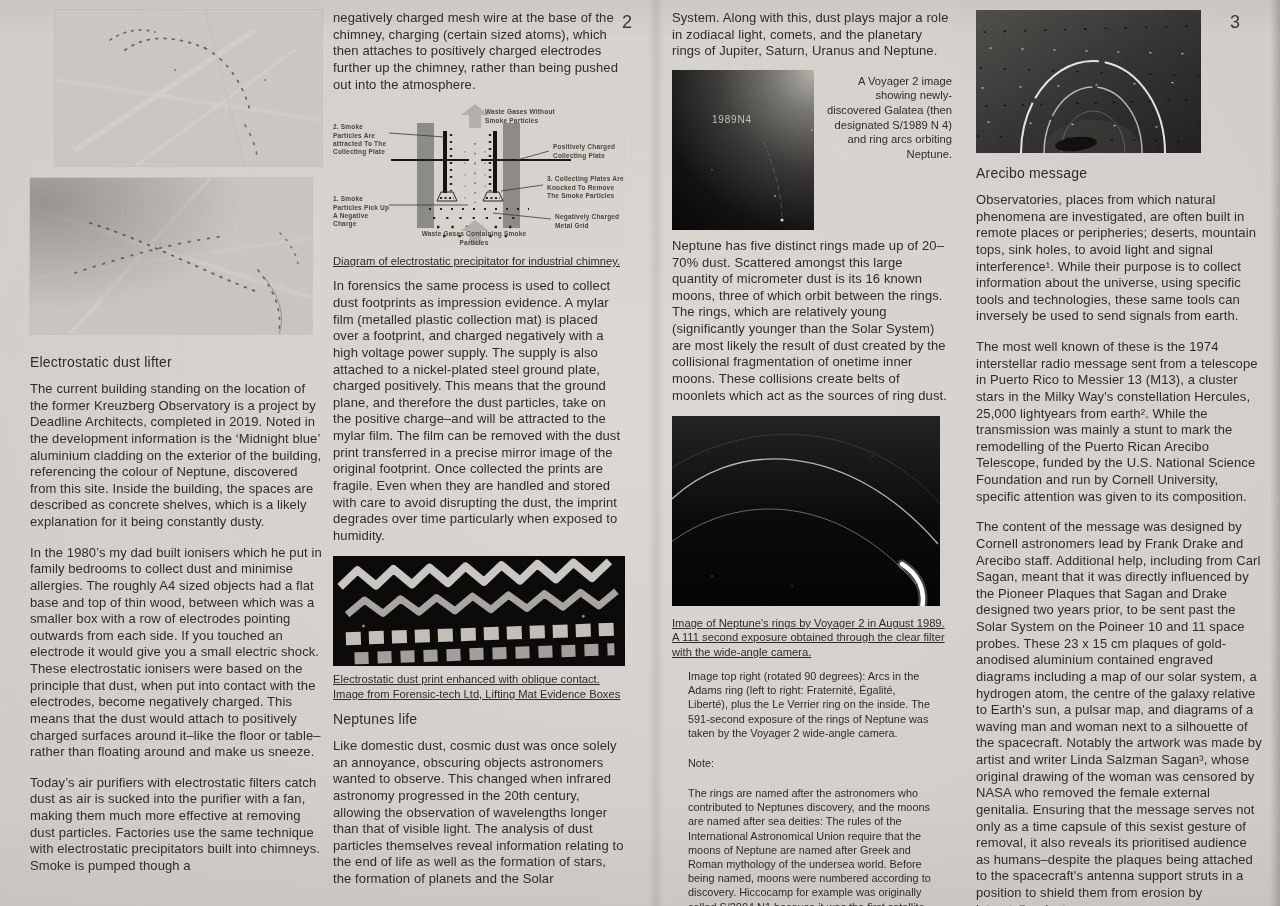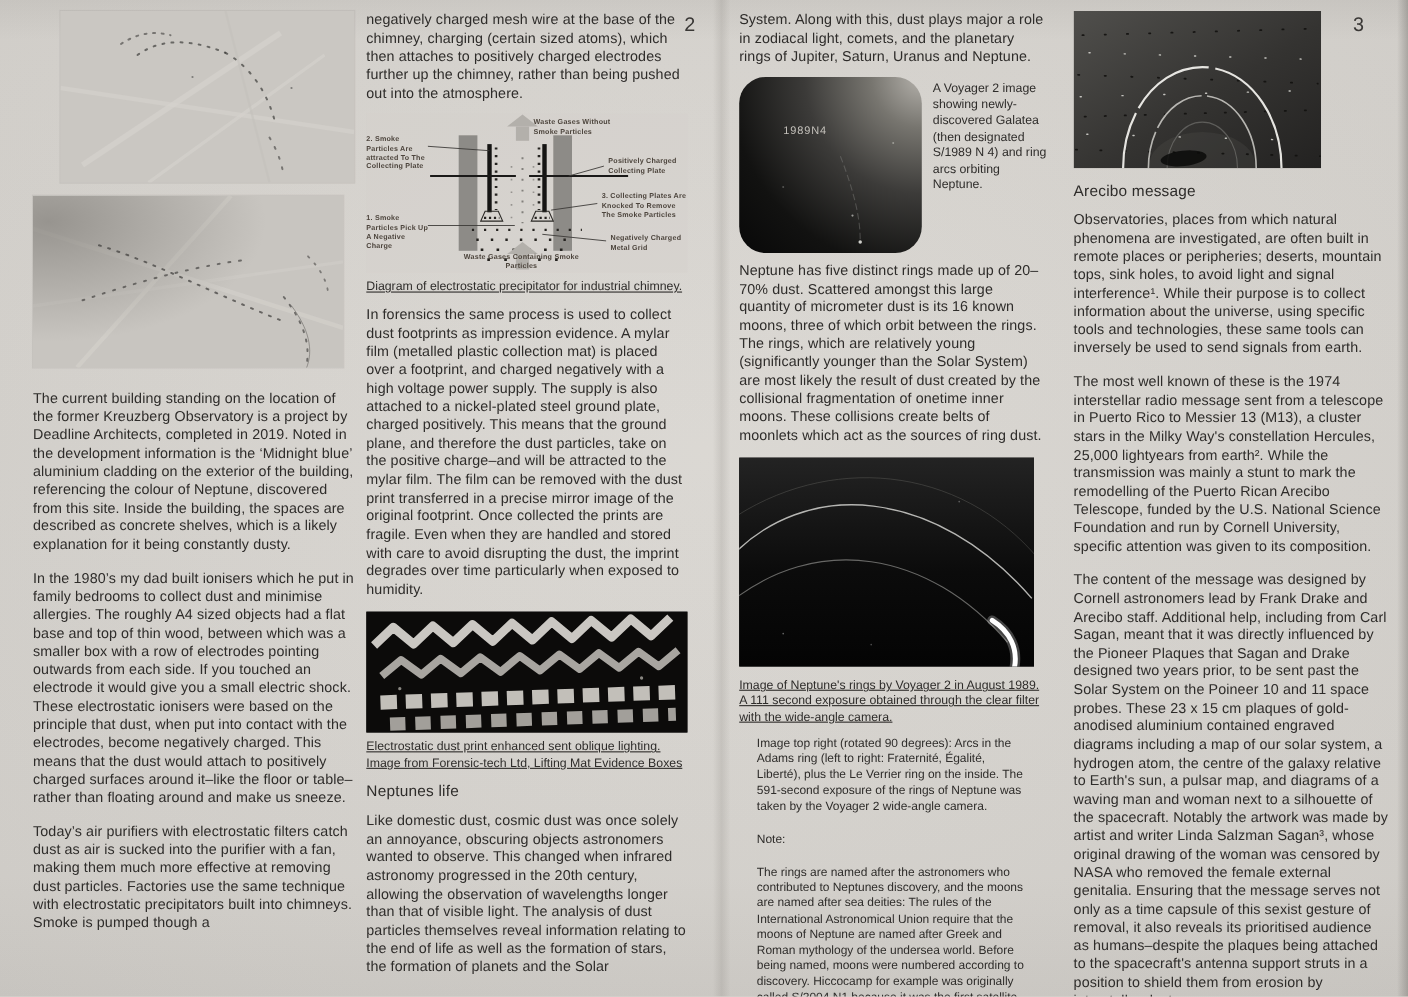--- a/index.html
+++ b/index.html
@@ -31,24 +31,24 @@
   .map1{width:267px;height:156px;margin-left:25px;margin-bottom:12px;}
   .map2{width:282px;height:156px;margin-bottom:20px;}
   .margin-text{position:absolute;left:30px;top:300px;transform:rotate(-90deg);
     transform-origin:left top;font-size:9px;color:#8f8c87;opacity:0.5;letter-spacing:1px;}
   .diagram{position:relative;width:292px;height:145px;margin:0 0 6px;}
   .dlabel{position:absolute;font-size:6.5px;font-weight:700;line-height:1.3;
     color:#4d453d;letter-spacing:0.2px;}
   .photo{position:relative;}
   .dustprint{width:292px;height:110px;margin:0 0 6px;background:#0c0b0a;}
   .galrow{display:flex;gap:10px;margin:0 0 8px;}
-  .galatea{width:166px;height:160px;flex:0 0 auto;
-    background:radial-gradient(circle at 100% 0%,#b5b2ac 0%,#77756f 20%,#3c3b39 46%,#121211 76%,#080808 100%);border-radius:24px;}
+  .galatea{width:142px;height:160px;flex:0 0 auto;
+    background:radial-gradient(circle at 100% 0%,#b5b2ac 0%,#77756f 20%,#3c3b39 46%,#121211 76%,#080808 100%);}
   .gal-label{position:absolute;left:40px;top:44px;font-size:10px;color:#c4c1bb;letter-spacing:0.8px;}
-  .galcap{font-size:11.2px;line-height:1.3;padding-top:4px;}
+  .galcap{font-size:11.2px;line-height:1.3;padding-top:4px;text-align:right;}
   .nrings{width:268px;height:190px;margin:0 0 10px;background:#000;}
   .arcs{width:225px;height:143px;margin:0 0 12px;}
   .notelabel{font-size:10.9px;line-height:1.3;margin:16px;}
 </style>
 </head>
 <body>
 
 <div class="vignette"></div>
 <div class="gutter"></div>
 <div class="page-edge"></div>
@@ -86,20 +86,21 @@
       <line x1="40" y1="156" x2="180" y2="0" stroke="#d3d0cb" stroke-width="4" opacity="0.7"></line>
       <line x1="0" y1="100" x2="282" y2="60" stroke="#d0cdc8" stroke-width="3" opacity="0.6"></line>
       <rect width="282" height="156" fill="url(#shade2)"></rect>
       <path d="M60,45 C110,60 170,92 230,115" fill="none" stroke="#3c3b39" stroke-width="1.8" stroke-dasharray="1.8 7" stroke-linecap="round" opacity="0.7"></path>
       <path d="M45,95 C90,80 140,65 195,58" fill="none" stroke="#3c3b39" stroke-width="1.8" stroke-dasharray="1.8 8" stroke-linecap="round" opacity="0.65"></path>
       <path d="M228,92 C244,112 252,132 249,152" fill="none" stroke="#3c3b39" stroke-width="1.8" stroke-dasharray="1.8 7" stroke-linecap="round" opacity="0.65"></path>
       <path d="M235,100 C250,120 256,140 248,158" fill="none" stroke="#55534f" stroke-width="0.8" opacity="0.55"></path>
       <path d="M250,55 C260,65 266,75 268,86" fill="none" stroke="#3c3b39" stroke-width="1.6" stroke-dasharray="1.6 7" stroke-linecap="round" opacity="0.55"></path>
     </svg>
   </div>
+  <h3 class="section">Electrostatic dust lifter</h3>
   <p class="body">The current building standing on the location of the former Kreuzberg Observatory is a project by Deadline Architects, completed in 2019. Noted in the development information is the ‘Midnight blue’ aluminium cladding on the exterior of the building, referencing the colour of Neptune, discovered from this site. Inside the building, the spaces are described as concrete shelves, which is a likely explanation for it being constantly dusty.</p>
   <p class="body">In the 1980’s my dad built ionisers which he put in family bedrooms to collect dust and minimise allergies. The roughly A4 sized objects had a flat base and top of thin wood, between which was a smaller box with a row of electrodes pointing outwards from each side. If you touched an electrode it would give you a small electric shock. These electrostatic ionisers were based on the principle that dust, when put into contact with the electrodes, become negatively charged. This means that the dust would attach to positively charged surfaces around it–like the floor or table–rather than floating around and make us sneeze.</p>
   <p class="body">Today’s air purifiers with electrostatic filters catch dust as air is sucked into the purifier with a fan, making them much more effective at removing dust particles. Factories use the same technique with electrostatic precipitators built into chimneys. Smoke is pumped though a</p>
 </div>
 
 <div class="col col2">
   <p class="body" style="margin-bottom:10px">negatively charged mesh wire at the base of the chimney, charging (certain sized atoms), which then attaches to positively charged electrodes further up the chimney, rather than being pushed out into the atmosphere.</p>
 
   <div class="diagram">
     <svg width="292" height="145" viewBox="0 0 292 145">
@@ -162,21 +163,21 @@
       <g transform="rotate(-2 146 55)">
         <path d="M8,26 L26,10 L44,26 L62,10 L80,26 L98,10 L116,26 L134,10 L152,26 L170,10 L188,26 L206,10 L224,26 L242,10 L260,26 L278,10" fill="none" stroke="#dbd8d2" stroke-width="8" stroke-linejoin="round" opacity="0.92"></path>
         <path d="M14,54 L32,40 L50,54 L68,40 L86,54 L104,40 L122,54 L140,40 L158,54 L176,40 L194,54 L212,40 L230,54 L248,40 L266,54 L284,40" fill="none" stroke="#cfccc6" stroke-width="7" stroke-linejoin="round" opacity="0.8"></path>
         <line x1="12" y1="78" x2="284" y2="78" stroke="#d6d3cd" stroke-width="13" stroke-dasharray="15 8" opacity="0.9"></line>
         <line x1="20" y1="98" x2="280" y2="98" stroke="#c8c5bf" stroke-width="12" stroke-dasharray="14 9" opacity="0.8"></line>
         <circle cx="30" cy="66" r="1.5" fill="#bdbab4" opacity="0.7"></circle>
         <circle cx="250" cy="64" r="1.5" fill="#bdbab4" opacity="0.7"></circle>
       </g>
     </svg>
   </div>
-  <p class="caption">Electrostatic dust print enhanced sent oblique lighting. Image from Forensic-tech Ltd, Lifting Mat Evidence Boxes</p>
+  <p class="caption">Electrostatic dust print enhanced with oblique contact. Image from Forensic-tech Ltd, Lifting Mat Evidence Boxes</p>
 
   <h3 class="section">Neptunes life</h3>
   <p class="body">Like domestic dust, cosmic dust was once solely an annoyance, obscuring objects astronomers wanted to observe. This changed when infrared astronomy progressed in the 20th century, allowing the observation of wavelengths longer than that of visible light. The analysis of dust particles themselves reveal information relating to the end of life as well as the formation of stars, the formation of planets and the Solar</p>
 </div>
 
 <div class="col col3">
   <p class="body" style="margin-bottom:10px">System. Along with this, dust plays major a role in zodiacal light, comets, and the planetary rings of Jupiter, Saturn, Uranus and Neptune.</p>
 
   <div class="galrow">
     <div class="figure photo galatea">

